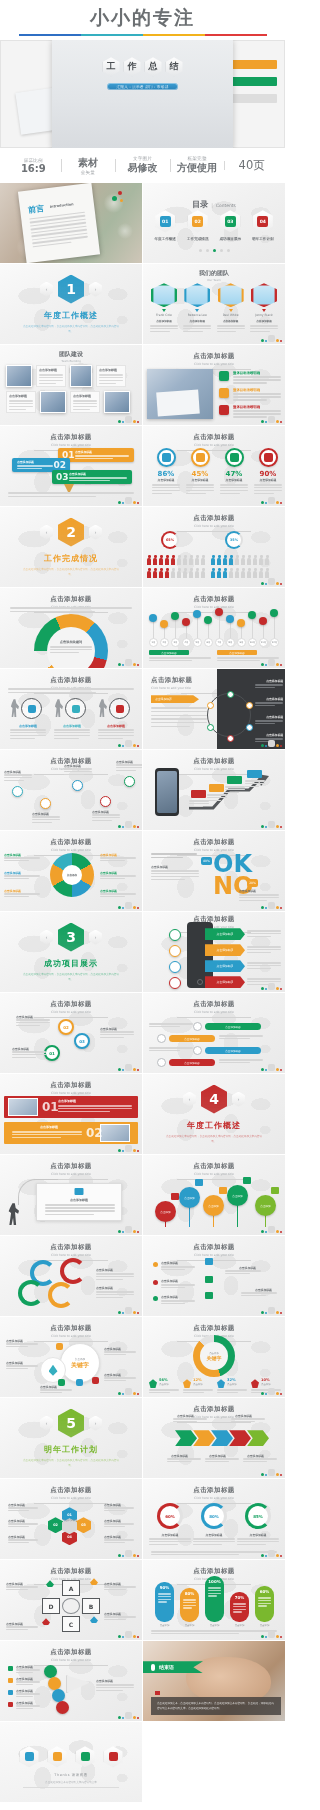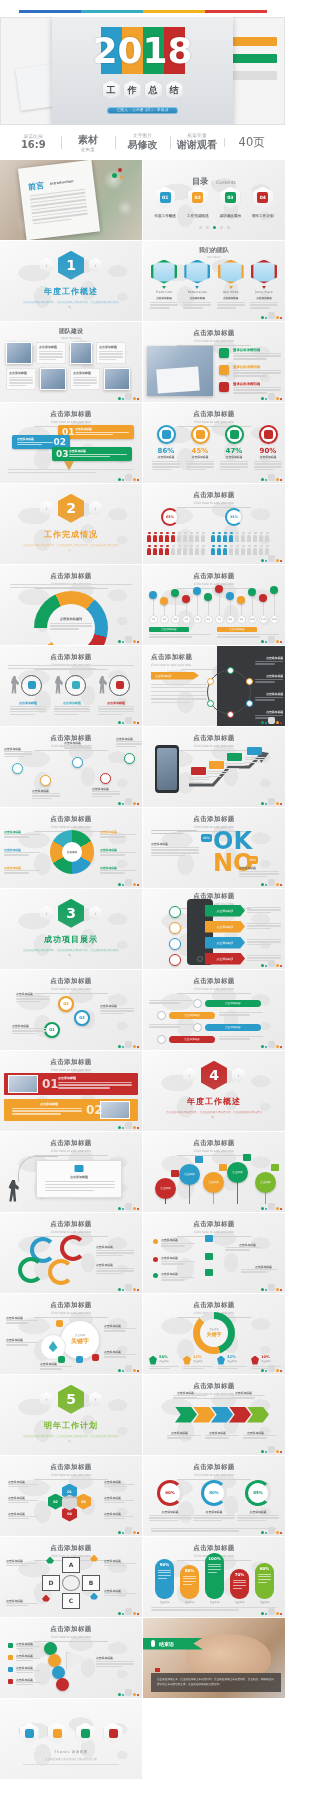--- a/index.html
+++ b/index.html
@@ -112,46 +112,40 @@
   .s-title .en { font-size: 3px; color:#a9adb1; margin-top:1px; }
   .s-title .rule { width: 74px; height:1px; background:#d2d2d2; margin: 2.5px auto 0; }
 
   .corner-deco { position:absolute; right:3px; bottom:2px; display:flex; gap:1px; align-items:flex-end; }
   .corner-deco i { display:block; border-radius:50%; }
 </style>
 </head>
 <body>
 
 <div class="header">
+  <div class="header-title">小小的专注</div>
   <div class="accent-bar" id="accentBar">
       <i style="background: rgb(47, 111, 196);"></i>
       <i style="background: rgb(53, 175, 192);"></i>
       <i style="background: rgb(242, 178, 28);"></i>
       <i style="background: rgb(224, 59, 59);"></i>
     </div>
 </div>
 
 <div class="hero">
   <div class="hero-bg">
     <div class="side side-l"></div>
     <div class="side"></div>
     <div class="side side-r" id="heroRight">
         <div class="blk" style="position: absolute; right: 8%; width: 52%; height: 9px; border-radius: 1px; top: 18%; background: rgb(240, 160, 43);"></div>
         <div class="blk" style="position: absolute; right: 8%; width: 52%; height: 9px; border-radius: 1px; top: 34%; background: rgb(18, 160, 94);"></div>
         <div class="blk" style="position: absolute; right: 8%; width: 52%; height: 9px; border-radius: 1px; top: 50%; background: rgb(221, 221, 221);"></div>
       </div>
   </div>
   <div class="hero-card">
-    <div class="year-block">
-      <i id="yb0" style="background: rgb(43, 156, 201);"></i>
-        <i id="yb1" style="background: rgb(240, 160, 43);"></i>
-        <i id="yb2" style="background: rgb(18, 160, 94);"></i>
-        <i id="yb3" style="background: rgb(196, 43, 43);"></i>
-      <div class="year-text">2018</div>
-    </div>
     <div class="hexrow" id="coverHex">
         <div class="hex">工</div>
         <div class="hex">作</div>
         <div class="hex">总</div>
         <div class="hex">结</div>
       </div>
     <div class="cover-pill">汇报人：演示者        部门：市场部</div>
   </div>
 </div>
 
@@ -163,21 +157,21 @@
     <div class="feat">
       <div class="big">素材</div>
       <div class="small">全矢量</div>
     </div>
     <div class="feat">
       <div class="small">文字图片</div>
       <div class="big">易修改</div>
     </div>
     <div class="feat">
       <div class="small">框架完整</div>
-      <div class="big">谢谢观看</div>
+      <div class="big">方便使用</div>
     </div>
     <div class="feat">
       <div class="pages">40页</div>
     </div>
   </div>
 
 <div class="grid" id="slideGrid">
     <div class="slide">
       <div style="position: absolute; inset: 0px; background: linear-gradient(125deg, rgb(217, 207, 196) 0%, rgb(191, 174, 156) 35%, rgb(168, 183, 160) 70%, rgb(207, 198, 184) 100%);"></div>
       <div style="position: absolute; inset: 0px; background: radial-gradient(10px at 80% 25%, rgba(255, 255, 255, 0.5), transparent), radial-gradient(8px at 88% 60%, rgba(255, 255, 255, 0.4), transparent), radial-gradient(12px at 20% 80%, rgba(255, 255, 255, 0.3), transparent);"></div>

